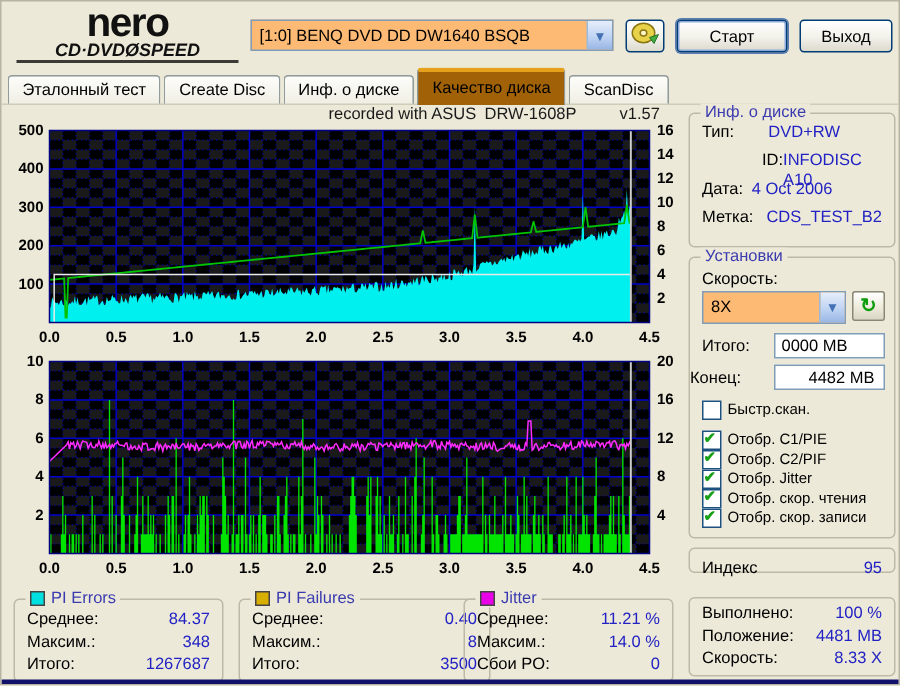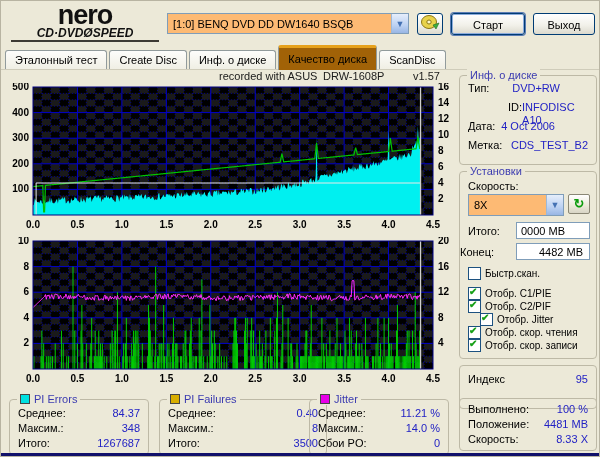--- a/index.html
+++ b/index.html
@@ -260,35 +260,35 @@
       <span>Быстр.скан.</span>
     </label>
     <label class="cb" style="left:8px;top:115px;">
       <span class="box checked"></span>
       <span>Отобр. C1/PIE</span>
     </label>
     <label class="cb" style="left:8px;top:128px;">
       <span class="box checked"></span>
       <span>Отобр. C2/PIF</span>
     </label>
-    <label class="cb" style="left:20px;top:141px;">
+    <label class="cb" style="left:8px;top:141px;">
       <span class="box checked"></span>
       <span>Отобр. Jitter</span>
     </label>
     <label class="cb" style="left:8px;top:154px;">
       <span class="box checked"></span>
       <span>Отобр. скор. чтения</span>
     </label>
     <label class="cb" style="left:8px;top:167px;">
       <span class="box checked"></span>
       <span>Отобр. скор. записи</span>
     </label>
   </div>
 
-  <div class="gb" style="left:458px;top:364px;width:138px;height:44px;">
+  <div class="gb" style="left:458px;top:364px;width:138px;height:17px;">
     <div class="srow" style="top:7px;">
         <span class="lab">Индекс</span>
         <span class="val">95</span>
       </div>
   </div>
 
   <div class="gb" style="left:458px;top:397px;width:138px;height:53px;">
     <div class="srow" style="top:4px;">
         <span class="lab">Выполнено:</span>
         <span class="val">100 %</span>

